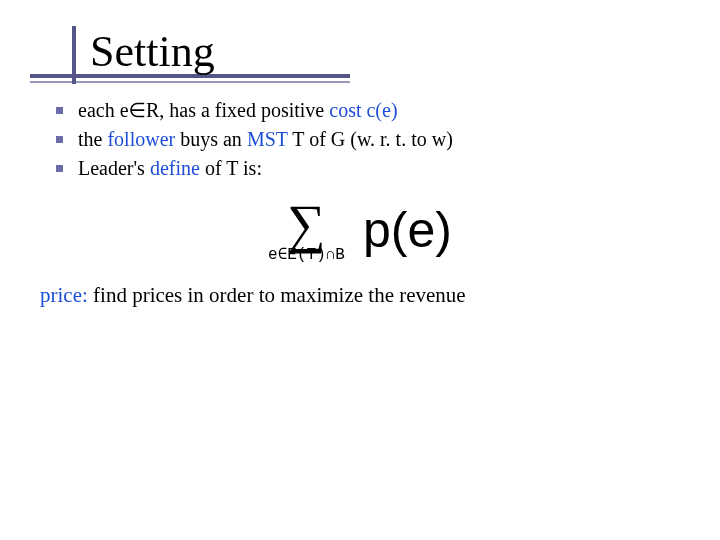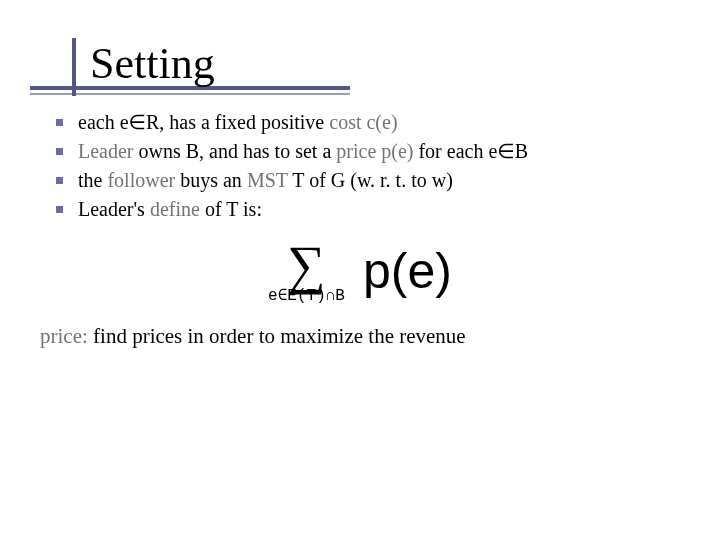--- a/index.html
+++ b/index.html
@@ -7,21 +7,21 @@
     width: 720px;
     height: 540px;
     background: #ffffff;
     font-family: "Comic Sans MS", "Chalkboard SE", cursive;
     position: relative;
     overflow: hidden;
   }
   .slide {
     width: 100%;
     height: 100%;
-    padding: 28px 30px;
+    padding: 16px 30px;
     position: relative;
   }
   .title-area {
     position: relative;
     padding-left: 60px;
     margin-bottom: 20px;
     margin-top: 10px;
   }
   .title-lines {
     position: absolute;
@@ -69,21 +69,21 @@
   }
   ul.bullets li::before {
     content: "";
     position: absolute;
     left: -22px;
     top: 10px;
     width: 7px;
     height: 7px;
     background: #6b6ba8;
   }
-  .red { color: #737373; }
+  .red { color: #1d4ed8; }
   .formula-block {
     text-align: center;
     margin-top: 15px;
     margin-bottom: 20px;
     font-family: "Times New Roman", serif;
   }
   .sigma-group {
     display: inline-block;
     vertical-align: middle;
     text-align: center;
@@ -125,23 +125,20 @@
       <div class="line2"></div>
     </div>
     <h1 class="title">Setting</h1>
   </div>
 
   <ul class="bullets">
     <li>
       <span>each e</span><span>∈</span><span>R, has a fixed positive </span><span class="red">cost c(e)</span>
     </li>
     <li>
-      <span class="red">Leader</span><span> owns B, and has to set a </span><span class="red">price p(e)</span><span> for each e</span><span>∈</span><span>B</span>
-    </li>
-    <li>
       <span>the </span><span class="red">follower</span><span> buys an </span><span class="red">MST</span><span> T of G (w. r. t. to w)</span>
     </li>
     <li>
       <span>Leader's </span><span class="red">define</span><span> of T is:</span>
     </li>
   </ul>
 
   <div class="formula-block">
     <span class="sigma-group">
       <span class="sigma">∑</span>

